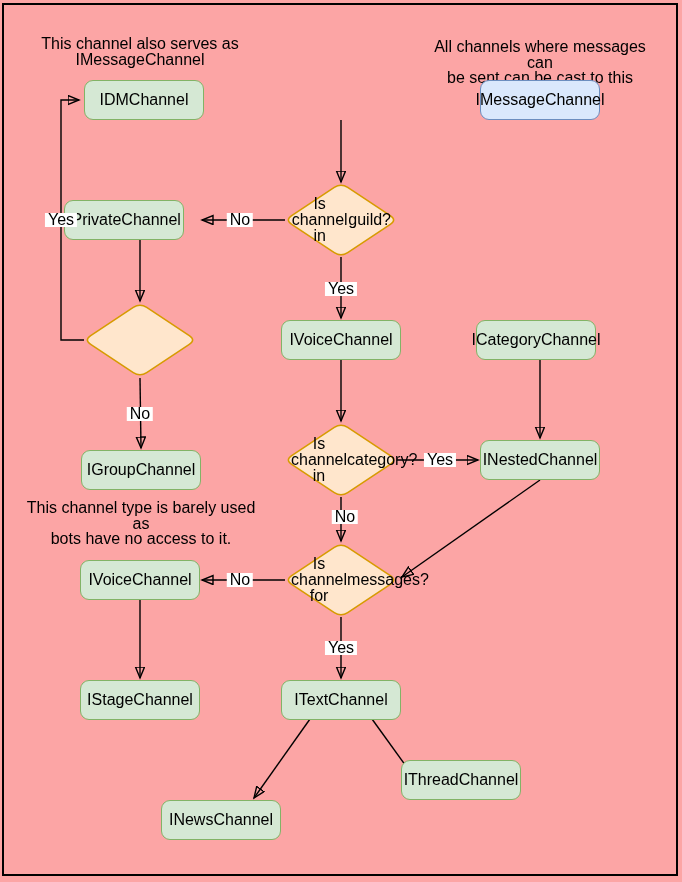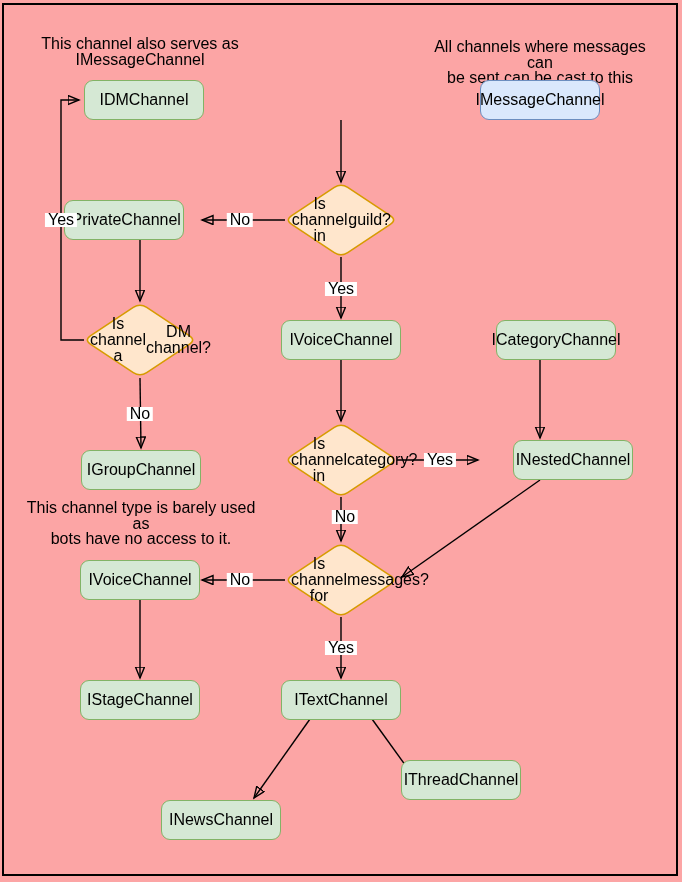--- a/index.html
+++ b/index.html
@@ -82,47 +82,43 @@
   </div>
   <div class="annotation" style="left:430px;top:39px;width:220px;">
     <span>All channels where messages can</span>
     <span>be sent can be cast to this type.</span>
   </div>
 
   <div class="node green" style="left:84px;top:80px;">IDMChannel</div>
   <div class="node blue" style="left:480px;top:80px;">IMessageChannel</div>
   <div class="node green" style="left:64px;top:200px;">IPrivateChannel</div>
   <div class="node green" style="left:281px;top:320px;">IVoiceChannel</div>
-  <div class="node green" style="left:496px;top:320px;">ICategoryChannel</div>
+  <div class="node green" style="left:476px;top:320px;">ICategoryChannel</div>
   <div class="node green" style="left:81px;top:450px;">IGroupChannel</div>
-  <div class="node green" style="left:480px;top:440px;margin-left:33px;">INestedChannel</div>
+  <div class="node green" style="left:480px;top:440px;">INestedChannel</div>
   <div class="node green" style="left:80px;top:560px;">IVoiceChannel</div>
   <div class="node green" style="left:80px;top:680px;">IStageChannel</div>
   <div class="node green" style="left:281px;top:680px;">ITextChannel</div>
   <div class="node green" style="left:161px;top:800px;">INewsChannel</div>
   <div class="node green" style="left:401px;top:760px;">IThreadChannel</div>
 
   <div class="decision" style="left:283px;top:181px;">
     <svg width="116" height="78" viewBox="0 0 116 78">
       <path d="M51.3,6.4 Q58,2 64.7,6.4 L107.3,34.6 Q114,39 107.3,43.4 L64.7,71.6 Q58,76 51.3,71.6 L8.7,43.4 Q2,39 8.7,34.6 Z" fill="#ffe6cc" stroke="#d79b00" stroke-width="1.5"></path>
     </svg>
     <div class="dlabel">
       <span>Is channel in</span>
       <span>guild?</span>
     </div>
   </div>
 
   <div class="decision" style="left:82px;top:301px;">
     <svg width="116" height="78" viewBox="0 0 116 78">
       <path d="M51.3,6.4 Q58,2 64.7,6.4 L107.3,34.6 Q114,39 107.3,43.4 L64.7,71.6 Q58,76 51.3,71.6 L8.7,43.4 Q2,39 8.7,34.6 Z" fill="#ffe6cc" stroke="#d79b00" stroke-width="1.5"></path>
     </svg>
-    <div class="dlabel">
-      <span>Is channel a</span>
-      <span>DM channel?</span>
-    </div>
   </div>
 
   <div class="decision" style="left:283px;top:421px;">
     <svg width="116" height="78" viewBox="0 0 116 78">
       <path d="M51.3,6.4 Q58,2 64.7,6.4 L107.3,34.6 Q114,39 107.3,43.4 L64.7,71.6 Q58,76 51.3,71.6 L8.7,43.4 Q2,39 8.7,34.6 Z" fill="#ffe6cc" stroke="#d79b00" stroke-width="1.5"></path>
     </svg>
     <div class="dlabel">
       <span>Is channel in</span>
       <span>category?</span>
     </div>

